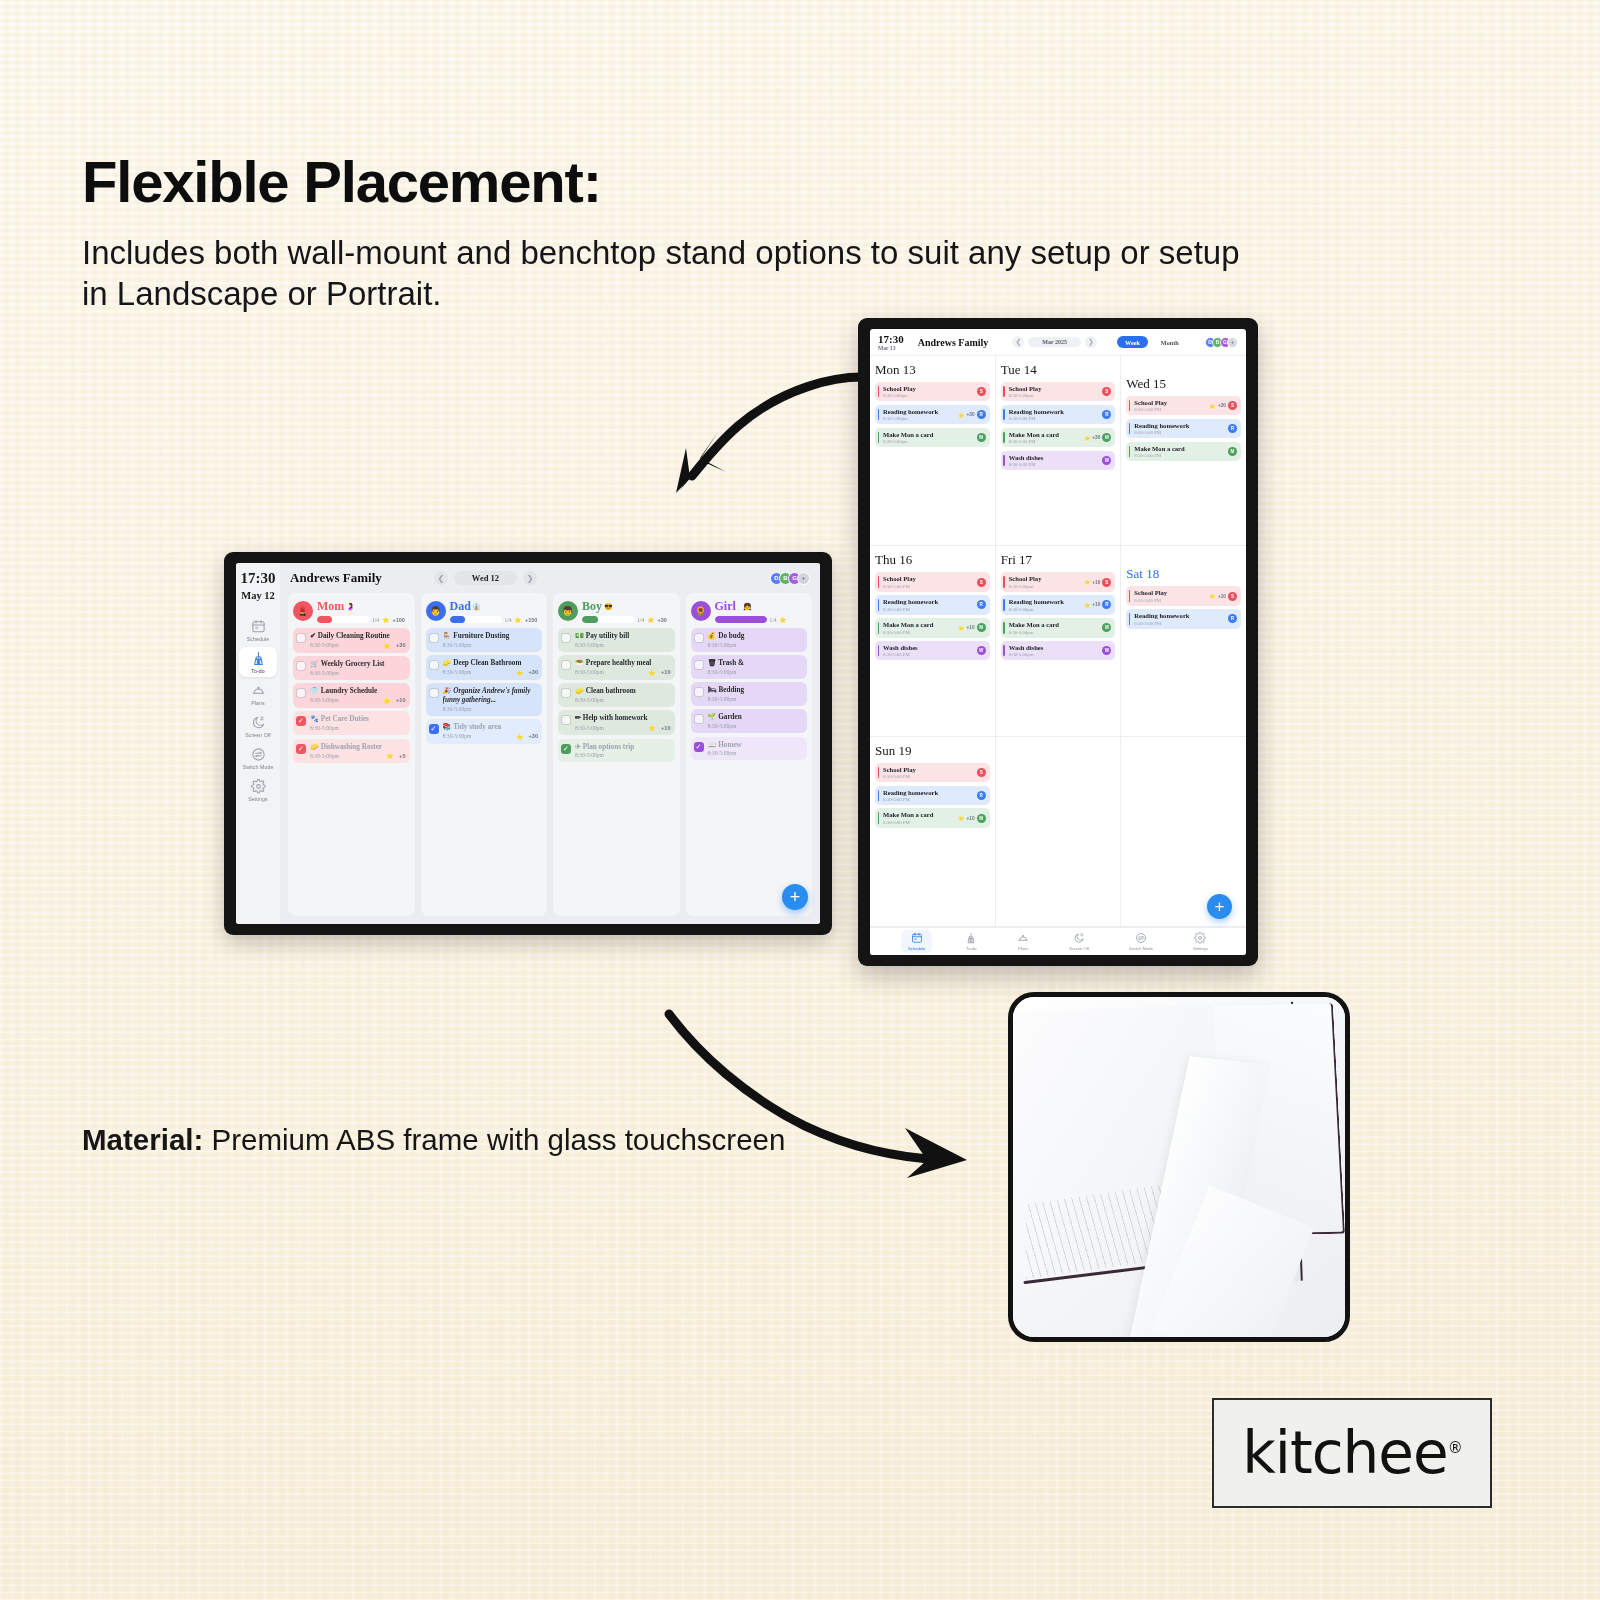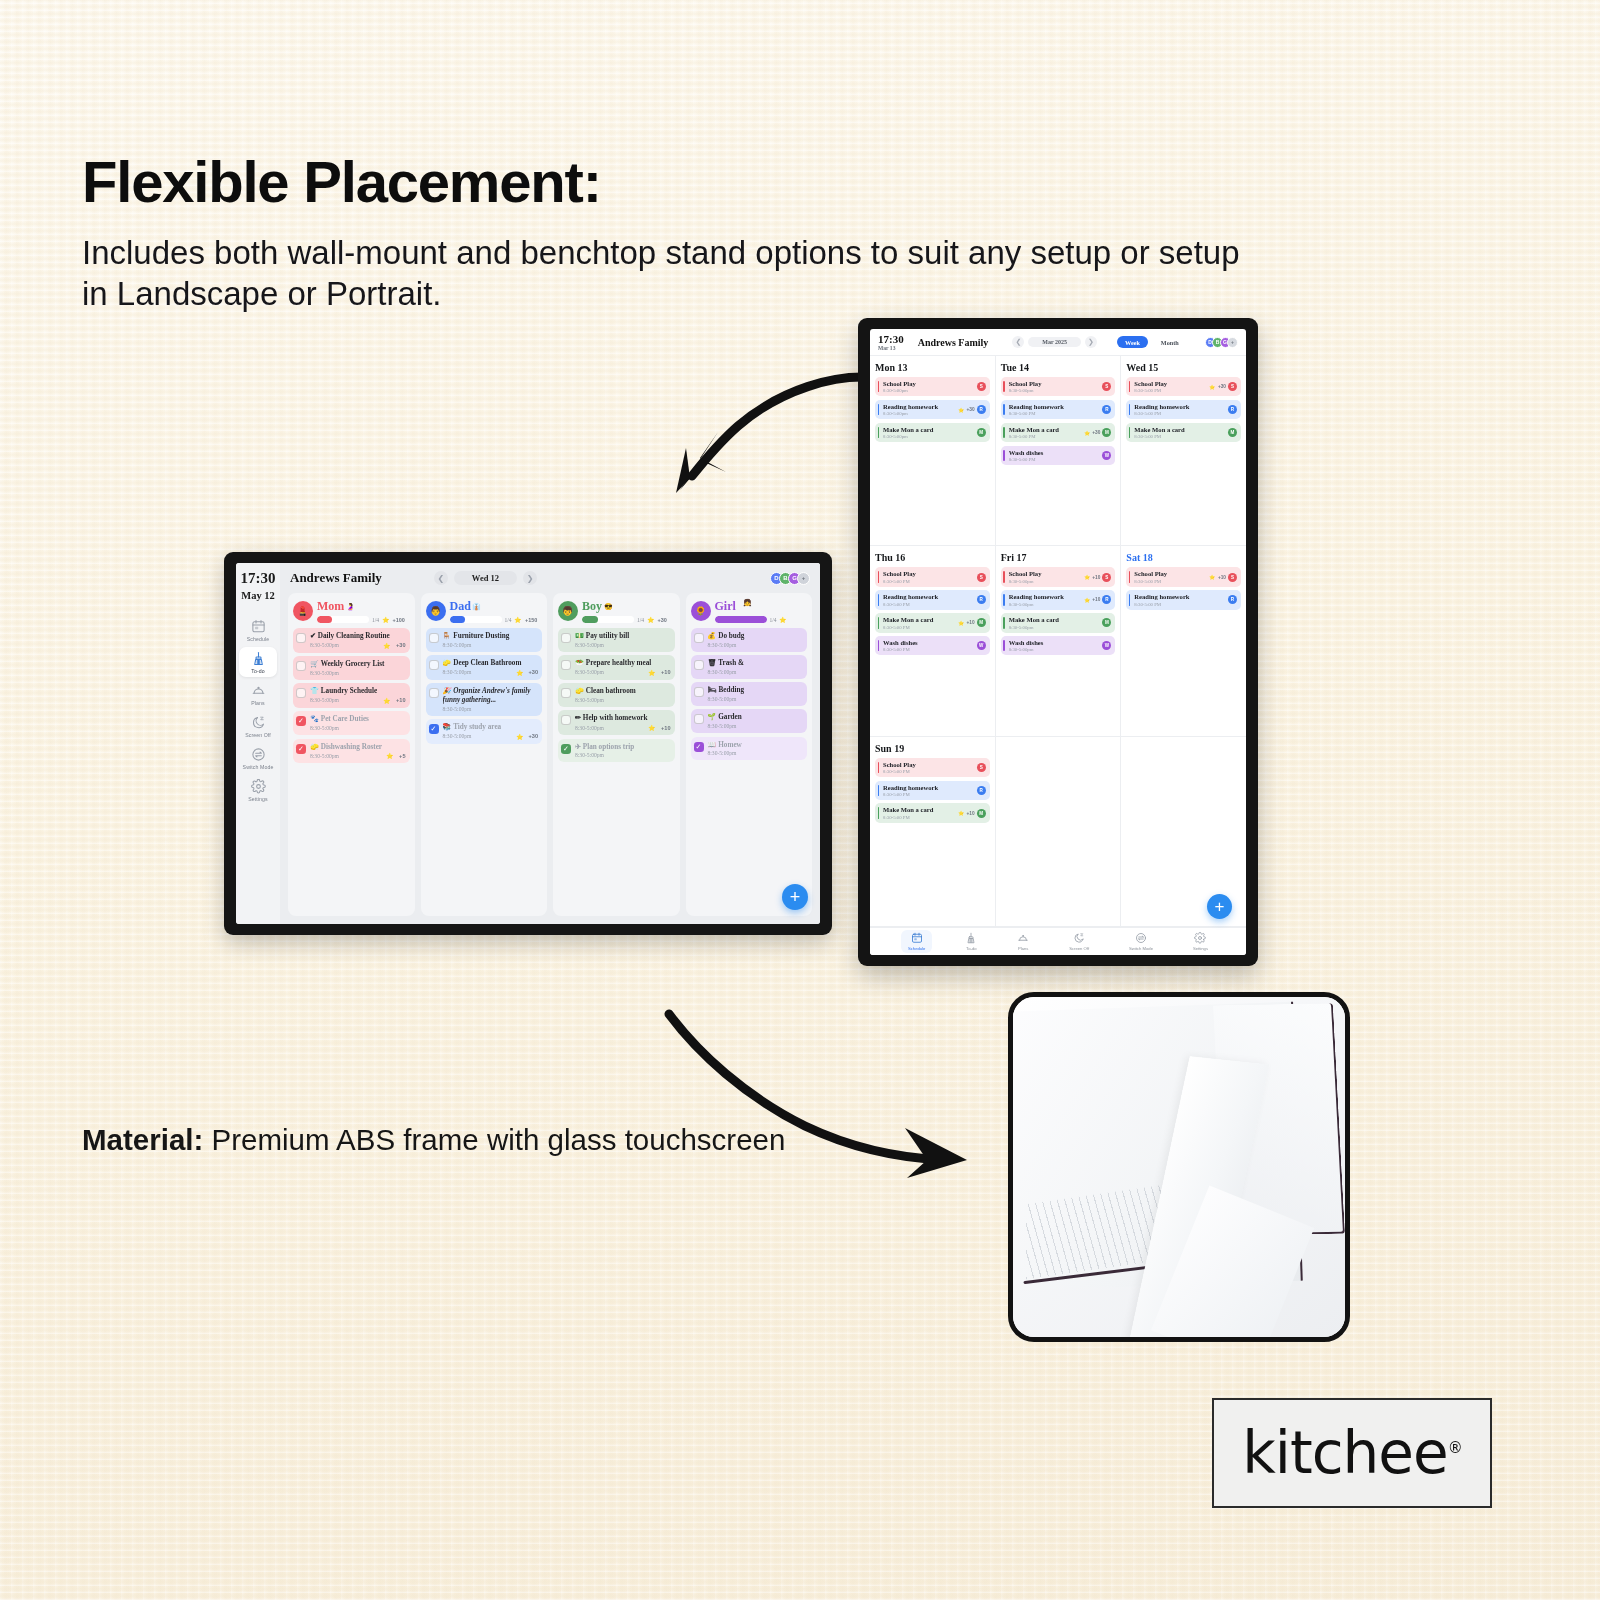--- a/index.html
+++ b/index.html
@@ -132,22 +132,22 @@
   .p-seg { border-radius:8px;padding:2.5px 8px;font-size:6.2px;font-weight:700;font-family:"Liberation Serif",serif;}
   .p-seg.on { background:#2b6ff0;color:#fff;}
   .p-seg.off { color:#4a5059;}
   .p-avs { margin-left:auto;display:flex;align-items:center;}
   .p-av { width:11px;height:11px;border-radius:50%;margin-left:-3.5px;border:1px solid #fff;display:flex;align-items:center;justify-content:center;color:#fff;font-size:5px;font-weight:700;}
   .p-av.plus { background:#d6dae0;color:#737982;}
 
   .p-grid { flex:1; display:flex; flex-direction:column; }
   .p-week { flex:1 1 0; display:flex; border-bottom:1px solid #eceef1; min-height:0;}
   .p-day { flex:1 1 0; border-right:1px solid #eceef1; padding:6px 5px 4px; min-width:0;}
-  .p-day:last-child { border-right:none; }
-  .p-dayname { font-family:"Liberation Serif",serif;font-weight:700;font-size:10px;color:#15171a;margin-bottom:4px;}
+  .p-day:last-child { border-right:none;margin-top:14px; }
+  .p-dayname { font-family:"Liberation Serif",serif;font-weight:400;font-size:13px;color:#15171a;margin-bottom:4px;}
   .p-dayname.weekend { color:#2b6ff0; }
   .p-ev { border-radius:5px;padding:3px 4px 3px 5px;margin-bottom:3.5px;position:relative;display:flex;align-items:center;}
   .p-evbar { position:absolute;left:2.5px;top:4px;bottom:4px;width:1.6px;border-radius:2px;}
   .p-evtxt { flex:1;min-width:0;padding-left:3px;}
   .p-evname { font-family:"Liberation Serif",serif;font-weight:700;font-size:6.6px;color:#22242a;line-height:1.2;white-space:nowrap;overflow:hidden;text-overflow:ellipsis;}
   .p-evtime { font-size:4.8px;color:#9aa0aa;font-family:"Liberation Serif",serif;margin-top:.5px;}
   .p-evmeta { display:flex;align-items:center;gap:2px;margin-left:3px;}
   .p-evpts { font-size:4.8px;font-weight:700;color:#6f7681;}
   .p-evdot { width:9px;height:9px;border-radius:50%;flex:0 0 9px;display:flex;align-items:center;justify-content:center;color:#fff;font-size:4.6px;font-weight:700;}
   .p-fab { position:absolute;right:14px;bottom:36px;width:25px;height:25px;border-radius:50%;background:#2b8cf0;color:#fff;display:flex;align-items:center;justify-content:center;font-size:17px;line-height:0;box-shadow:0 3px 7px rgba(43,140,240,.42);}
@@ -497,21 +497,21 @@
                 <div class="l-trow2">
                   <span class="l-ttime">8:30-5:00pm</span>
                 </div>
               </div>
             </div>
           </div>
           <div class="l-col">
             <div class="l-colhead">
               <div class="l-avatar-big" style="background:#9b4fd8">🌻</div>
               <div style="min-width:0">
-                <div style="display:flex;gap:8px">
+                <div style="display:flex;align-items:center;gap:8px">
                   <span class="l-who" style="color:#9b4fd8">Girl</span>
                   <span style="font-size:7px">👧</span>
                 </div>
                 <div class="l-progwrap">
                   <div class="l-progbar">
                     <div class="l-progfill" style="width:100%;background:#9b4fd8"></div>
                   </div>
                   <span class="l-frac">1/4</span>
                   <span class="l-star">⭐</span>
                   <span class="l-pts"></span>

